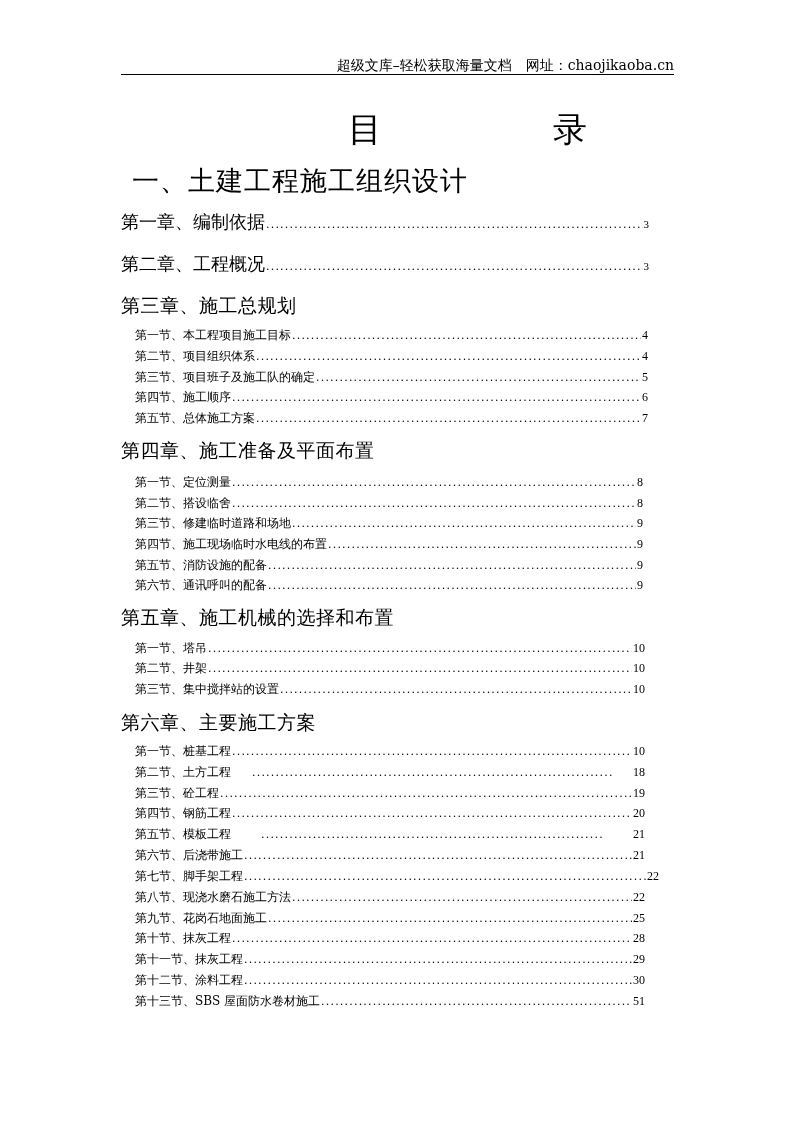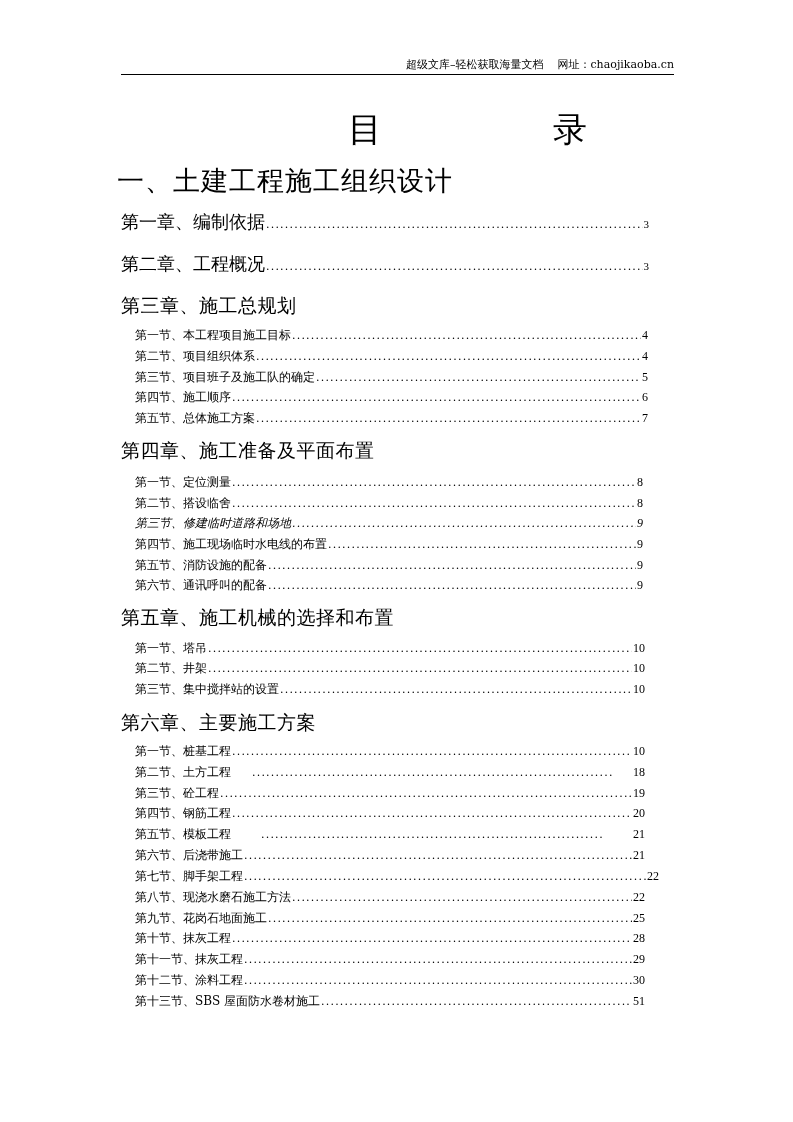--- a/index.html
+++ b/index.html
@@ -1,25 +1,25 @@
 <!DOCTYPE html>
 <html><head>
 <meta charset="utf-8">
 <style>
   html, body { margin: 0; padding: 0; background: #ffffff; }
   body { width: 793px; height: 1122px; position: relative; overflow: hidden;
          font-family: "DejaVu Serif", "Liberation Serif", serif; color: #000; }
   .header { position: absolute; left: 121px; top: 56px; width: 553px; height: 18px;
-            text-align: right; font-size: 11px; line-height: 18px; white-space: nowrap; }
+            text-align: right; font-size: 14px; line-height: 18px; white-space: nowrap; }
   .header .sep { display: inline-block; width: 14px; }
   .header-rule { position: absolute; left: 121px; top: 74px; width: 553px; height: 1px; background: #000; }
   .title { position: absolute; top: 106px; left: 0; width: 793px; height: 46px; font-size: 34px; line-height: 46px; }
   .title .c1 { position: absolute; left: 348px; }
   .title .c2 { position: absolute; left: 553px; }
-  .part { position: absolute; left: 117px; top: 162px; font-size: 27px; line-height: 38px; letter-spacing: 1px; white-space: nowrap; text-align: center; }
+  .part { position: absolute; left: 132px; top: 162px; font-size: 27px; line-height: 38px; letter-spacing: 1px; white-space: nowrap; text-align: center; }
   .toc { position: absolute; left: 0; top: 0; width: 793px; }
   .row { position: absolute; display: flex; align-items: baseline; white-space: nowrap; }
   .row .label { flex: 0 0 auto; }
   .row .dots { flex: 1 1 auto; overflow: hidden; margin: 0 1px; letter-spacing: 1.2px; color: #000; }
   .row .dots::before { content: "........................................................................................................................................................................................................................................................................................"; }
   .row .page { flex: 0 0 auto; font-family: "Liberation Serif", serif; }
   .chapter { left: 121px; width: 528px; font-size: 18px; line-height: 24px; }
   .chapter .dots { font-size: 11px; }
   .chapter .page { font-size: 11px; }
   .chapter-head { position: absolute; left: 121px; font-size: 19px; line-height: 26px; letter-spacing: 0.5px; white-space: nowrap; }
@@ -87,21 +87,21 @@
   <div class="row section" style="top:474px; width:508px;">
     <span class="label">第一节、定位测量</span>
       <span class="dots"></span>
       <span class="page">8</span>
   </div>
   <div class="row section" style="top:495px; width:508px;">
     <span class="label">第二节、搭设临舍</span>
       <span class="dots"></span>
       <span class="page">8</span>
   </div>
-  <div class="row section" style="top:515px; width:508px;font-style:italic;">
+  <div class="row section" style="top:515px; width:508px;">
     <span class="label">第三节、修建临时道路和场地</span>
       <span class="dots"></span>
       <span class="page">9</span>
   </div>
   <div class="row section" style="top:536px; width:508px;">
     <span class="label">第四节、施工现场临时水电线的布置</span>
       <span class="dots"></span>
       <span class="page">9</span>
   </div>
   <div class="row section" style="top:557px; width:508px;">

